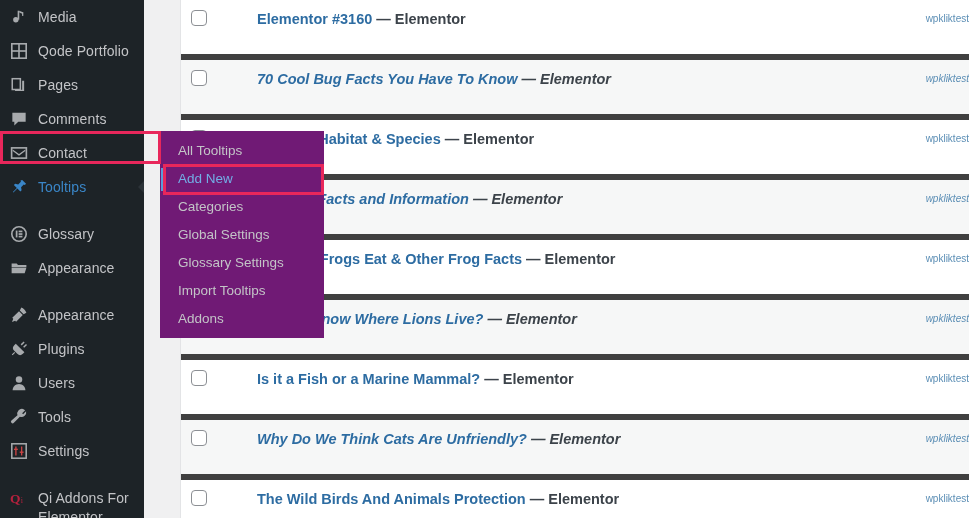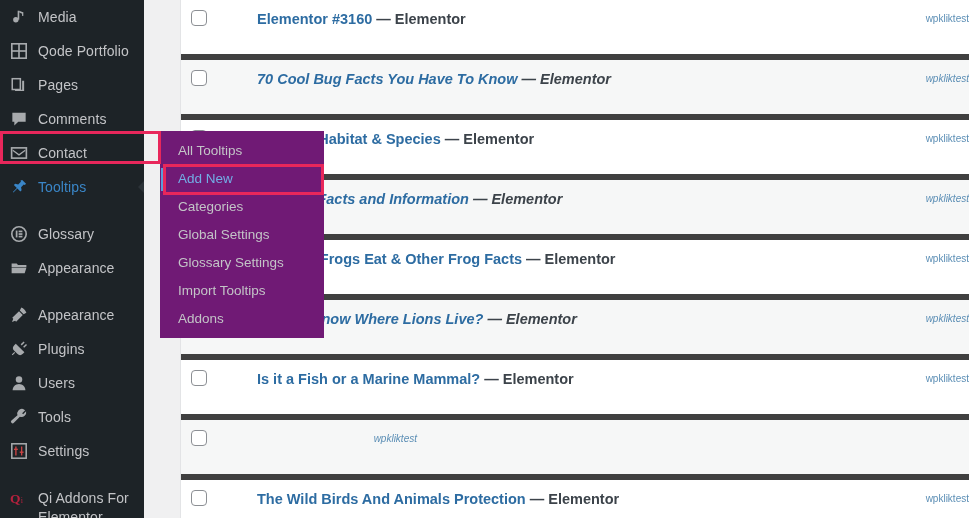--- a/index.html
+++ b/index.html
@@ -238,20 +238,21 @@
         <div class="cb-cell">
           <div class="cb"></div>
         </div>
         <div class="title-cell"><span class="title-link">Is it a Fish or a Marine Mammal?</span><span class="title-suffix"> — Elementor</span></div>
         <div class="author-cell">wpkliktest</div>
       </div>
       <div class="row alt">
         <div class="cb-cell">
           <div class="cb"></div>
         </div>
+        <div class="title-cell"><span class="title-link">Why Do We Think Cats Are Unfriendly?</span><span class="title-suffix"> — Elementor</span></div>
         <div class="author-cell">wpkliktest</div>
       </div>
       <div class="row">
         <div class="cb-cell">
           <div class="cb"></div>
         </div>
         <div class="title-cell"><span class="title-link">The Wild Birds And Animals Protection</span><span class="title-suffix"> — Elementor</span></div>
         <div class="author-cell">wpkliktest</div>
       </div>
     </div>

